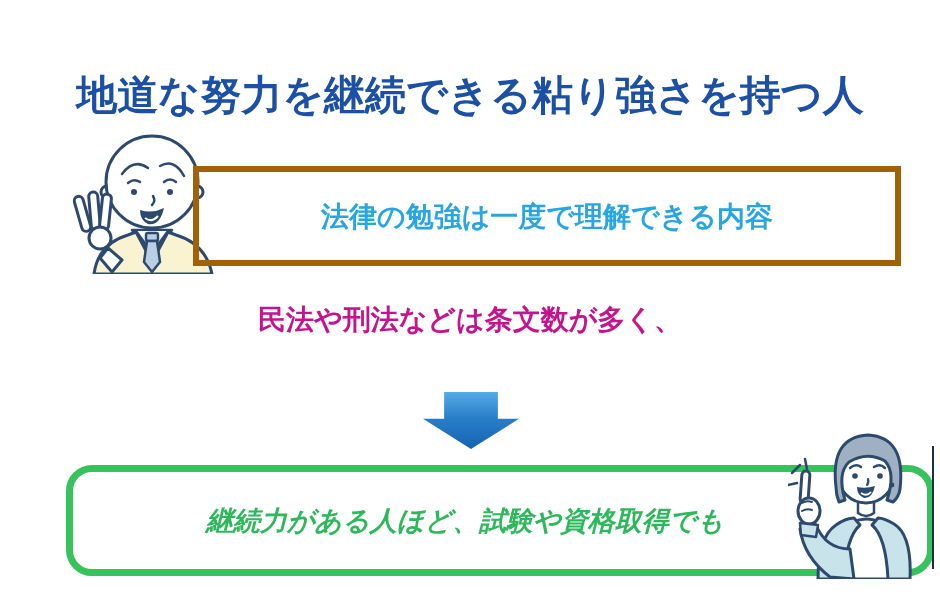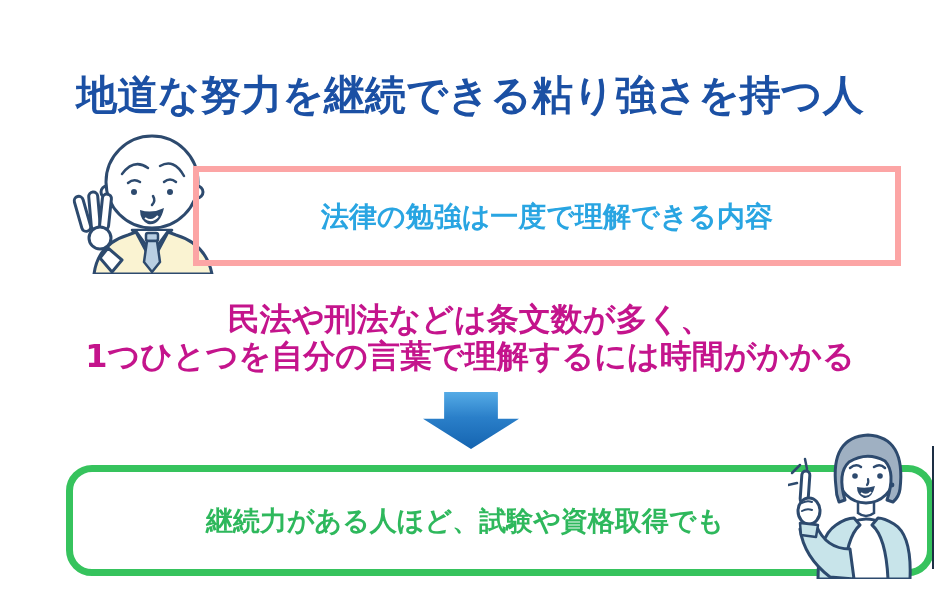--- a/index.html
+++ b/index.html
@@ -24,21 +24,21 @@
     font-weight: bold;
     color: #1b50a4;
     letter-spacing: 0px;
     z-index: 10;
   }
 
   .reason-box {
     position: absolute;
     left: 193px; top: 150px;
     width: 708px; height: 100px;
-    border: 6px solid #fca5a5;
+    border: 6px solid #a16207;
     background: transparent;
     z-index: 30;
     display: flex;
     justify-content: center;
     align-items: center;
   }
   .reason-box .line {
     font-size: 28px;
     font-weight: bold;
     color: #29a5e2;
@@ -47,21 +47,21 @@
   }
 
   .problem-text {
     position: absolute;
     left: 0; top: 285px;
     width: 100%;
     text-align: center;
     z-index: 10;
   }
   .problem-text .line {
-    font-size: 32px;
+    font-size: 28px;
     font-weight: bold;
     color: #c4148c;
     line-height: 37px;
     white-space: nowrap;
   }
 
   .down-arrow {
     position: absolute;
     left: 423px; top: 376px;
     width: 96px; height: 57px;
@@ -79,20 +79,21 @@
     background: #ffffff;
     z-index: 10;
   }
   .conclusion-text {
     position: absolute;
     left: 0; top: 0; right: 70px; bottom: 0;
     display: flex;
     flex-direction: column;
     justify-content: center;
     align-items: center;
+    font-style: italic;
   }
   .conclusion-box .line {
     font-size: 27px;
     font-weight: bold;
     color: #2eb85c;
     line-height: 36px;
     white-space: nowrap;
   }
 
   .man-illustration {
@@ -151,21 +152,20 @@
       <path d="M38,116 L52,128 L42,140 L30,126 Z" fill="#ffffff" stroke="#2d4a6e" stroke-width="3" stroke-linejoin="round"></path>
     </svg>
   </div>
 
   <div class="reason-box">
     <div class="line">法律の勉強は一度で理解できる内容</div>
   </div>
 
   <div class="problem-text">
     <div class="line">民法や刑法などは条文数が多く、</div>
-    <div class="line">1つひとつを自分の言葉で理解するには時間がかかる</div>
   </div>
 
   <div class="down-arrow"></div>
 
   <div class="conclusion-box">
     <div class="conclusion-text">
       <div class="line">継続力がある人ほど、試験や資格取得でも</div>
     </div>
   </div>
 

